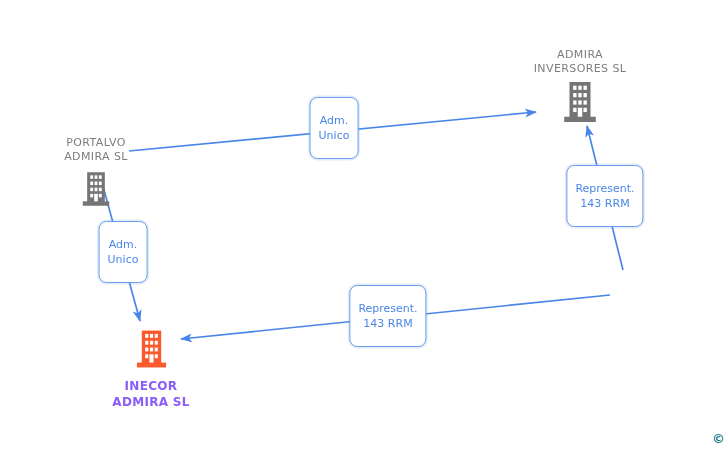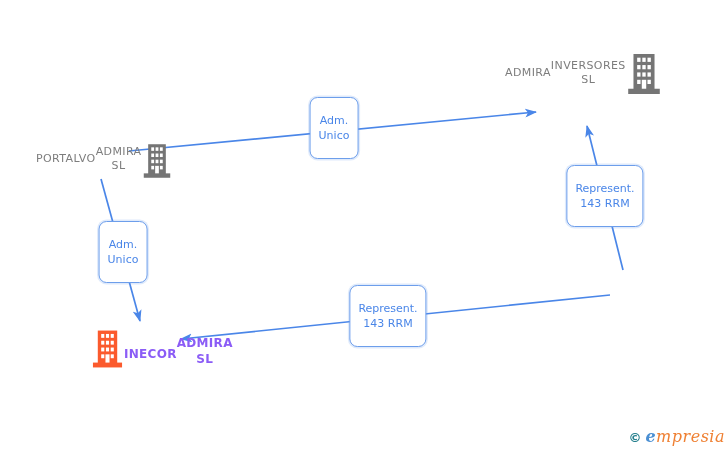--- a/index.html
+++ b/index.html
@@ -8,21 +8,21 @@
     width:728px;height:450px;
     background:#ffffff;
     overflow:hidden;
     font-family:"DejaVu Sans","Liberation Sans",sans-serif;
   }
   svg.edges{position:absolute;left:0;top:0;width:728px;height:450px;}
   svg.edges line{stroke:#4a86e8;stroke-width:1.7;}
 
   .node{
     position:absolute;
-    display:flex;flex-direction:row;align-items:center;
+    display:flex;flex-direction:column;align-items:center;
     text-align:center;
   }
   .node .label{color:#7d7d7d;font-size:11px;line-height:14px;letter-spacing:0.4px;}
   .node .label.light{color:#8a8a8a;font-size:13px;line-height:16px;letter-spacing:0.3px;}
   .node .label.strong{color:#8b5cf6;font-weight:bold;font-size:12px;line-height:16px;letter-spacing:0.3px;}
   .icon{display:block;}
   .icon.gray{color:#757575;}
   .icon.orange{color:#fb5a2d;}
 
   .edge-label{
@@ -157,16 +157,15 @@
     <div>143 RRM</div>
   </div>
 
   <div class="edge-label" style="left:388px;top:316px;">
     <div>Represent.</div>
     <div>143 RRM</div>
   </div>
 
   <div class="logo">
     <span class="copy">©</span>
-    <span class="word"><span class="e">e</span><span class="rest">mpresia</span></span>
   </div>
 
 </div>
 
 </body></html>

